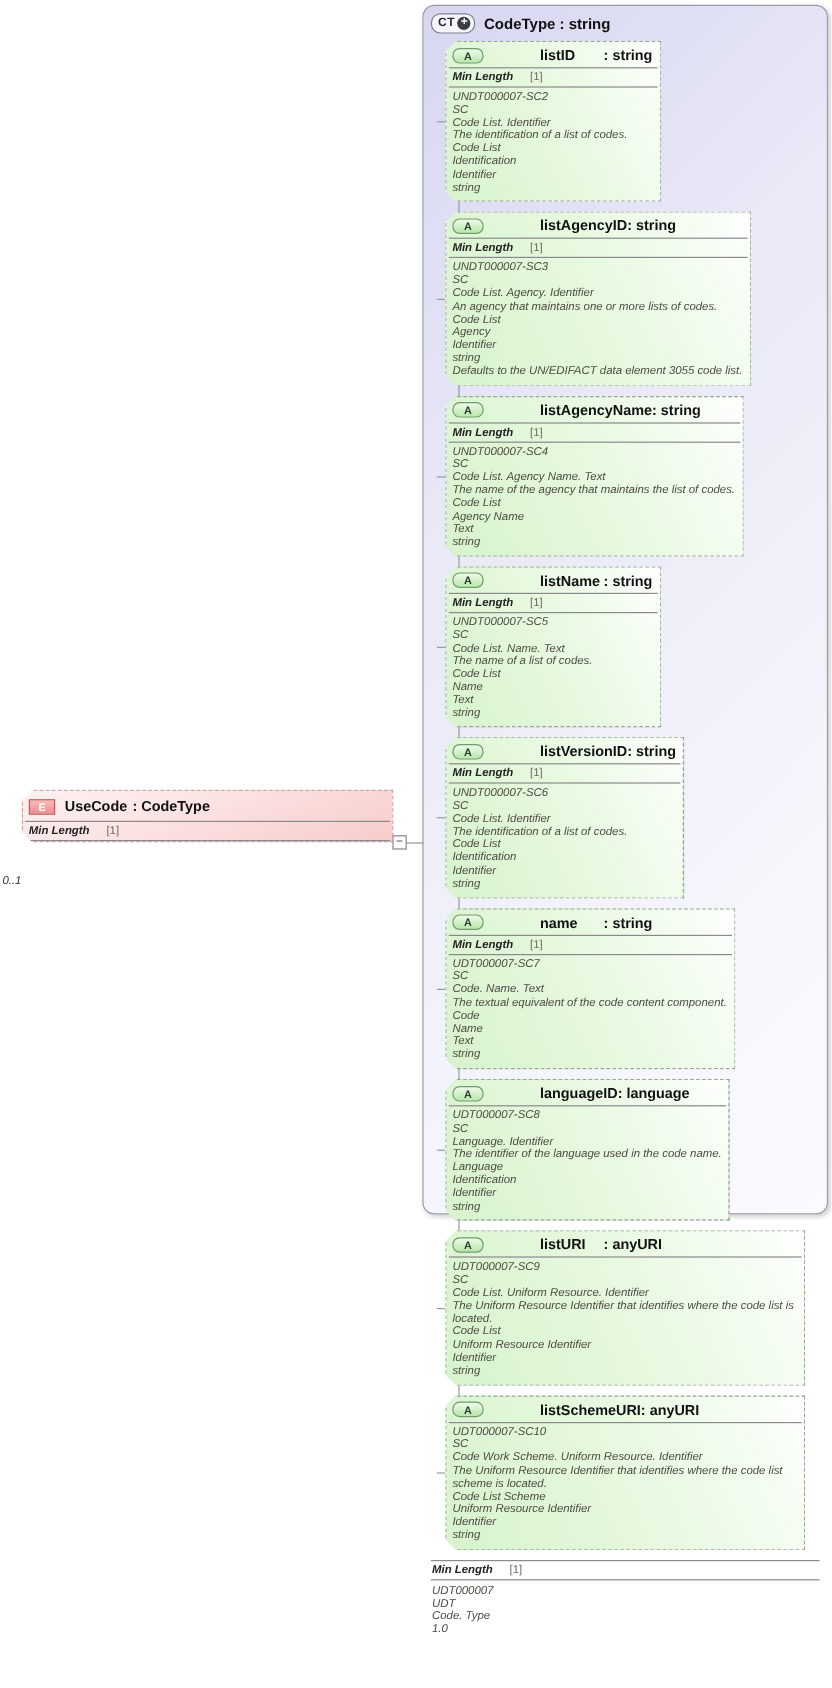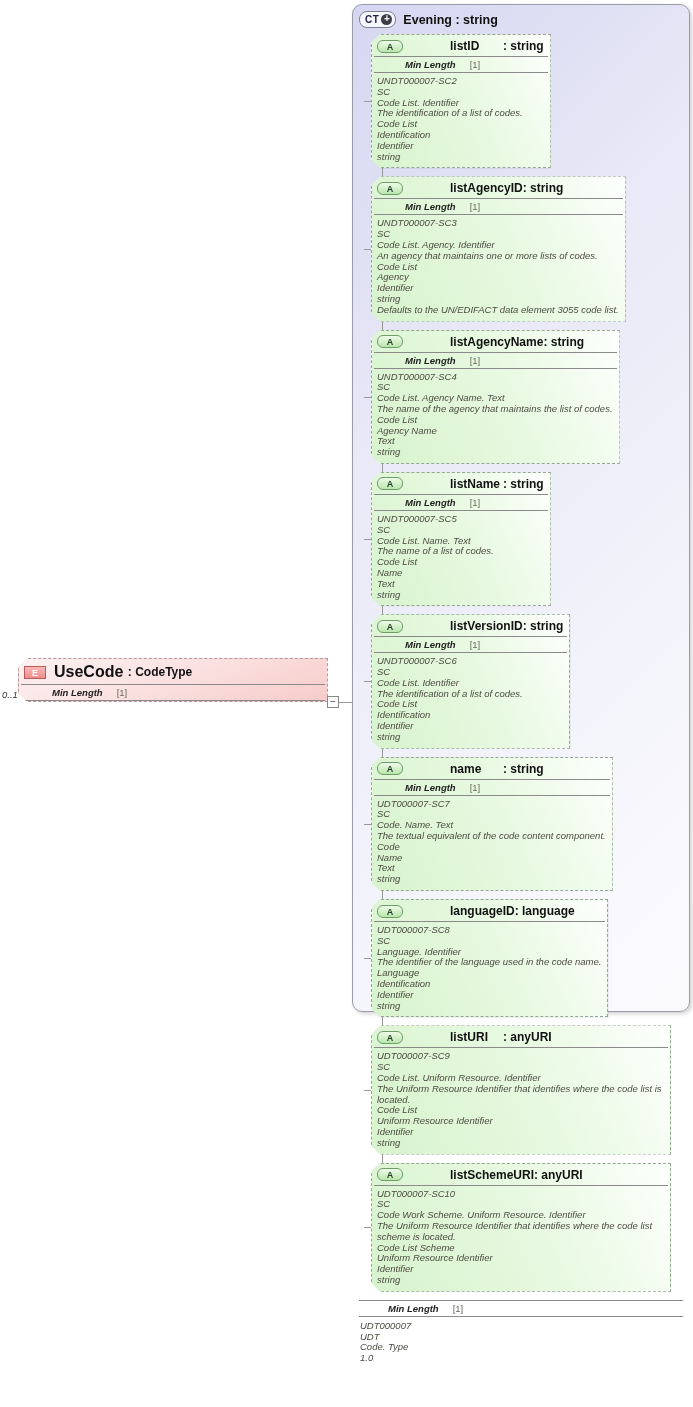--- a/index.html
+++ b/index.html
@@ -34,44 +34,44 @@
     box-shadow:2px 2px 3px rgba(0,0,0,0.13);
     clip-path:polygon(9px 0, 100% 0, 100% 100%, 9px 100%, 0 calc(100% - 9px), 0 9px); }
   .box-head { display:flex; align-items:center; padding:4px 6px 3px 5px; }
   .a-badge { width:26px; height:13px; border:1px solid #6f9c6a; border-radius:6px;
     background:linear-gradient(180deg,#eefbe8,#b9e7ad); font-size:9px; font-weight:bold;
     color:#2c3c2c; text-align:center; line-height:12px; margin-right:7px; flex:none; }
   .attr-name { font-size:12px; font-weight:bold; color:#111; min-width:53px;
     display:inline-block;margin-left:40px; }
   .attr-type { font-size:12px; font-weight:bold; color:#111; white-space:nowrap; }
   .rule { border-top:1px solid #8a8a8a; margin:0 2px; }
-  .facet-row { display:flex; gap:14px; padding:2px 6px 2px 5px;margin-left:28px; }
+  .facet-row { display:flex; gap:14px; padding:2px 6px 2px 5px; }
   .facet-label { font-size:9.5px; font-style:italic; font-weight:bold; color:#222; }
   .facet-value { font-size:9.5px; color:#6b6b5e; }
   .docs { padding:3px 6px 5px 5px; font-size:9.5px; font-style:italic; color:#4c4c42;
     line-height:10.8px; }
 
   
   .ct-bottom { margin:3px 4px 0 4px; }
   .ct-bottom .facet-row { padding:2px 3px; }
   .ct-bottom .docs { padding:4px 4px 4px 3px; }
 
   
   .el-box { position:absolute; left:18px; top:658px; width:310px;
     border:1px dashed #b39898;
     background:linear-gradient(160deg,#fdf1f1 0%,#fbe2e2 45%,#f7ccca 100%);
     box-shadow:2px 2px 3px rgba(0,0,0,0.13);
     clip-path:polygon(9px 0, 100% 0, 100% 100%, 9px 100%, 0 calc(100% - 9px), 0 9px); }
   .e-badge { width:22px; height:13px; border:1px solid #bb5a5a;
     background:linear-gradient(180deg,#f9b9b9,#ef8d8d); font-size:9px; font-weight:bold;
     color:#ffffff; text-align:center; line-height:12px; margin-right:8px; flex:none; }
-  .el-name { font-size:16px; font-weight:bold; color:#111; }
+  .el-name { font-size:12px; font-weight:bold; color:#111; }
   .el-box .docs { color:#57403c; }
 
-  .cardinality { position:absolute; left:2px; top:689px; font-size:9.5px;
+  .cardinality { position:absolute; left:2px; top:729px; font-size:9.5px;
     font-style:italic; color:#333; }
 
   
   .conn-line { position:absolute; left:328px; top:702px; width:36px;
     border-top:1px solid #999; }
   .toggle { position:absolute; left:327px; top:696px; width:12px; height:12px;
     background:#fdfdfd; border:1px solid #888; font-size:10px; line-height:10px;
     text-align:center; color:#444; }
 </style>
 </head>
@@ -98,21 +98,21 @@
   <div class="conn-line"></div>
   <div class="toggle">−</div>
 
   <div class="ct-box">
     <div class="ct-head">
       <span class="ct-badge">
         <span class="ct-txt">CT</span>
         <span class="plus">+</span>
       </span>
       <span class="ct-title">
-        <span>Evening</span>&nbsp;<span>: string</span>
+        <span>CodeType</span>&nbsp;<span>: string</span>
       </span>
     </div>
 
     <div class="attr-stack">
       <div class="trunk" style="top: 67.1875px; height: 1125.99px;"></div>
 
   <div class="attr-wrap">
     <div class="attr-box">
       <div class="box-head">
         <span class="a-badge">A</span>

